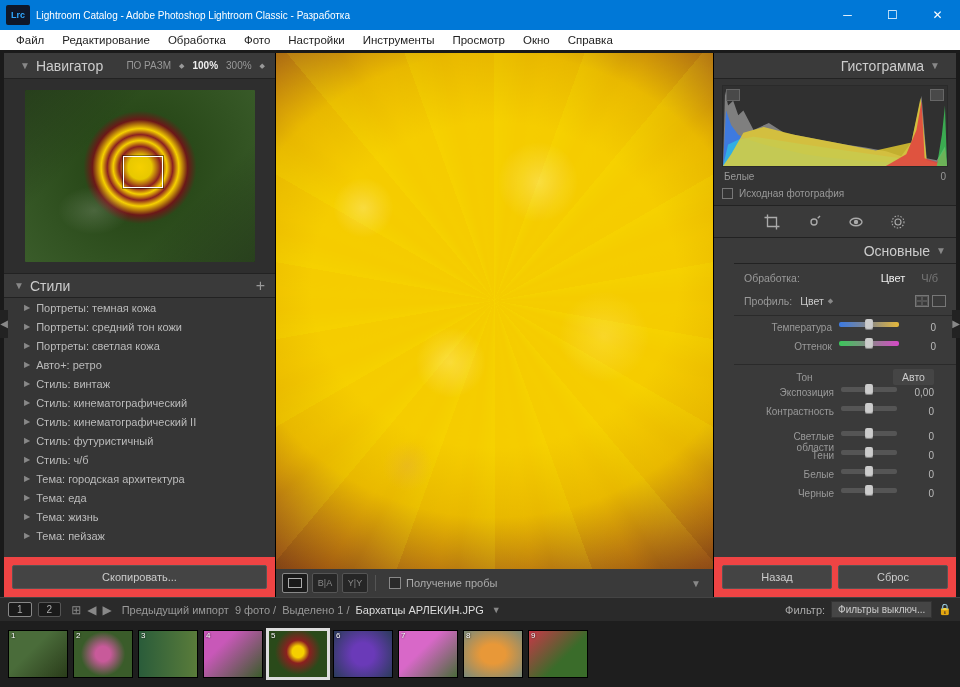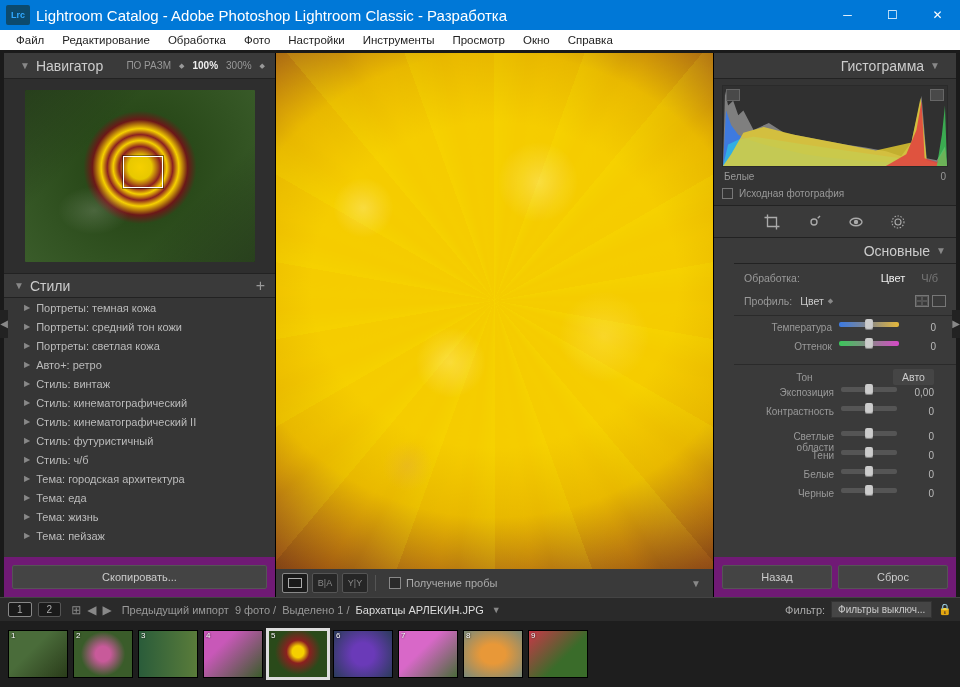--- a/index.html
+++ b/index.html
@@ -1,21 +1,21 @@
 <!DOCTYPE html>
 <html><head>
 <meta charset="utf-8">
 <style>
 * { margin: 0; padding: 0; box-sizing: border-box; font-family: "Segoe UI", Tahoma, sans-serif; user-select: none; }
 body { width: 960px; height: 687px; background: #2a2a2a; overflow: hidden; }
 
 
 .titlebar { height: 30px; background: #0078d7; display: flex; align-items: center; color: #fff; }
-.titlebar .logo { width: 24px; height: 20px; margin: 0 6px; background: #0c4a6e; color: #31a8ff; font-size: 9px; font-weight: bold; display: flex; align-items: center; justify-content: center; border-radius: 2px; }
-.titlebar .title { font-size: 15px; flex: 1; }
+.titlebar .logo { width: 24px; height: 20px; margin: 0 6px; background: #0f172a; color: #31a8ff; font-size: 9px; font-weight: bold; display: flex; align-items: center; justify-content: center; border-radius: 2px; }
+.titlebar .title { font-size: 10px; flex: 1; }
 .titlebar .win-controls { display: flex; }
 .titlebar .win-btn { width: 45px; height: 30px; display: flex; align-items: center; justify-content: center; font-size: 12px; cursor: pointer; }
 
 
 .menubar { height: 20px; background: #fff; display: flex; align-items: center; padding: 0 8px; gap: 2px; }
 .menubar .menu-item { font-size: 11.5px; padding: 1px 8px; cursor: pointer; color: #222; }
 
 
 .main { height: 637px; background: #1a1a1a; display: flex; flex-direction: column; }
 
@@ -43,21 +43,21 @@
 
 
 .styles-header { height: 25px; background: #3a3a3a; display: flex; align-items: center; padding: 0 10px; color: #ccc; font-size: 14px; border-top: 1px solid #222; border-bottom: 1px solid #222; }
 .styles-header .tri { margin-right: 6px; font-size: 10px; color: #888; }
 .styles-header .plus { color: #999; font-size: 16px; }
 .styles-list { flex: 1; overflow: hidden; background: #363636; }
 .style-item { height: 19px; display: flex; align-items: center; padding-left: 20px; color: #bbb; font-size: 11px; cursor: pointer; }
 .style-item .tri { font-size: 8px; color: #888; margin-right: 6px; }
 
 
-.panel-buttons { display: flex; gap: 6px; padding: 8px; background: #701a75; }
+.panel-buttons { display: flex; gap: 6px; padding: 8px; background: #ef4444; }
 .panel-btn { flex: 1; height: 24px; background: #444; border: 1px solid #555; color: #ccc; font-size: 11px; display: flex; align-items: center; justify-content: center; cursor: pointer; border-radius: 2px; }
 
 
 .main-image-area { flex: 1; background: radial-gradient(ellipse 120% 90% at 50% 45%, #f5cc00 0%, #f5cc00 35%, #e8b800 50%, #b87a10 62%, #8a4a15 72%, #4a2010 85%, #1a0805 100%); position: relative; overflow: hidden; }
 .main-image-area::before { content: ""; position: absolute; inset: 0; background: radial-gradient(circle 30px at 20% 30%, rgba(255,240,150,0.4), transparent), radial-gradient(circle 40px at 60% 25%, rgba(255,240,150,0.4), transparent), radial-gradient(circle 35px at 40% 60%, rgba(255,235,120,0.5), transparent), radial-gradient(circle 45px at 75% 55%, rgba(255,230,100,0.4), transparent), radial-gradient(circle 25px at 30% 80%, rgba(230,180,50,0.5), transparent); }
 .main-image-area::after { content: ""; position: absolute; inset: 0; background: repeating-conic-gradient(from 0deg at 50% 48%, rgba(255,250,200,0.12) 0deg, transparent 8deg, rgba(200,150,10,0.15) 12deg, transparent 20deg); mix-blend-mode: overlay; }
 
 
 .center-toolbar { height: 28px; background: #3a3a3a; display: flex; align-items: center; padding: 0 6px; gap: 4px; }
 .view-btn { width: 26px; height: 20px; background: #262626; border: 1px solid #555; display: flex; align-items: center; justify-content: center; cursor: pointer; color: #888; font-size: 9px; border-radius: 2px; }

